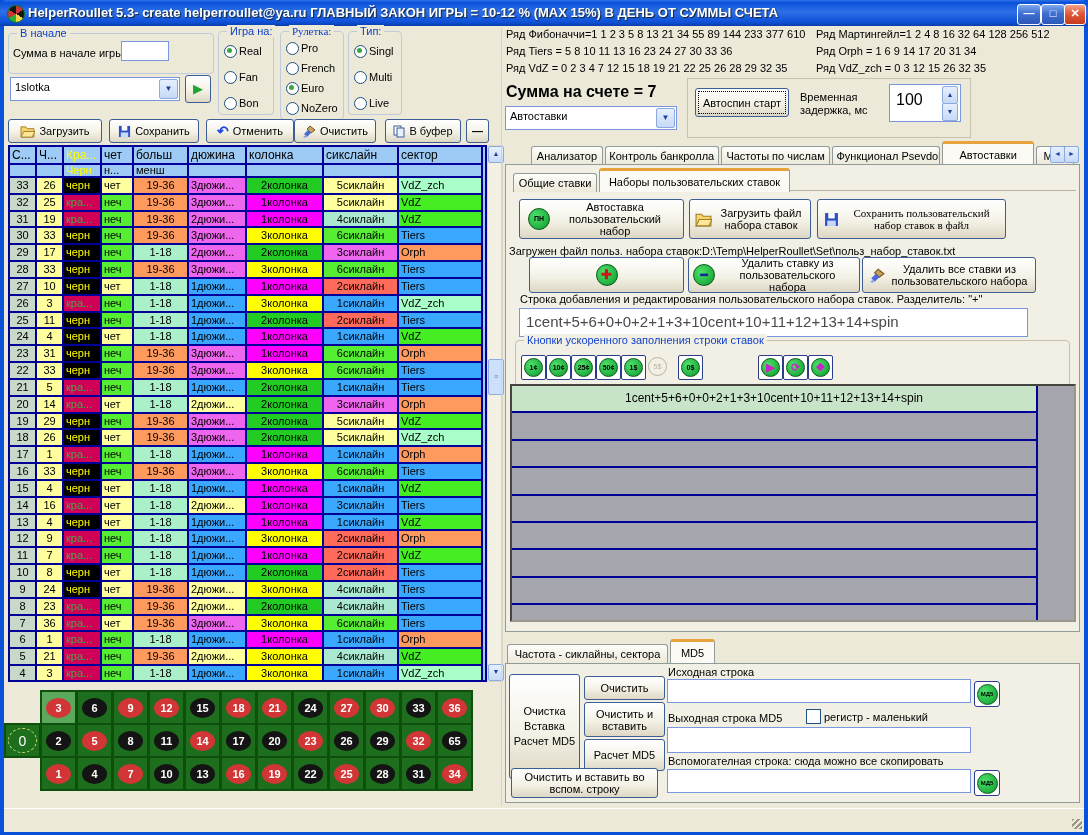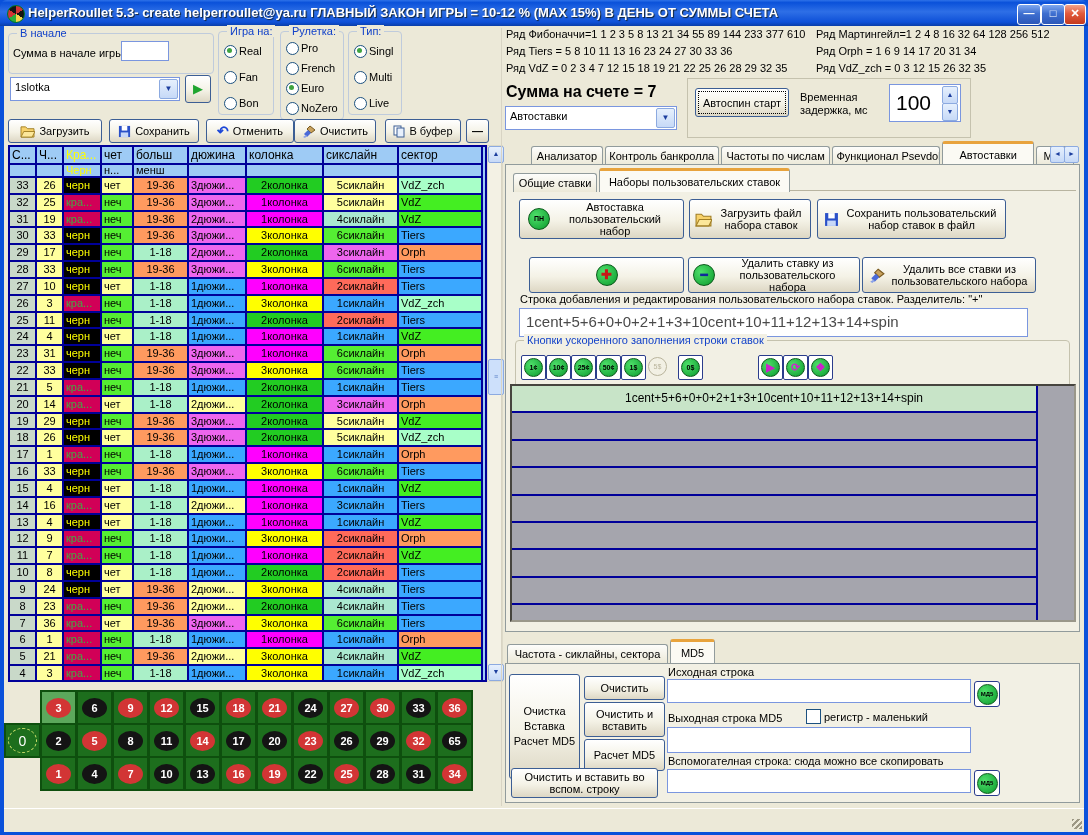--- a/index.html
+++ b/index.html
@@ -113,21 +113,21 @@
     <div class="abs" id="radio-groups">
           <div class="abs fieldset" style="left: 218px; top: 31px; width: 54px; height: 82px;">
             <div class="legend">Игра на:</div>
           </div>
           <div class="radio sel abs" style="left: 224px; top: 45px;"></div>
           <div class="abs rlabel" style="left: 239px; top: 45px;">Real</div>
           <div class="radio abs" style="left: 224px; top: 71px;"></div>
           <div class="abs rlabel" style="left: 239px; top: 71px;">Fan</div>
           <div class="radio abs" style="left: 224px; top: 97px;"></div>
           <div class="abs rlabel" style="left: 239px; top: 97px;">Bon</div>
-          <div class="abs fieldset" style="left: 280px; top: 31px; width: 62px; height: 87px;">
+          <div class="abs fieldset" style="left: 280px; top: 31px; width: 62px; height: 87px; font-family: Liberation Serif, serif;">
             <div class="legend">Рулетка:</div>
           </div>
           <div class="radio abs" style="left: 286px; top: 42px;"></div>
           <div class="abs rlabel" style="left: 301px; top: 42px;">Pro</div>
           <div class="radio abs" style="left: 286px; top: 62px;"></div>
           <div class="abs rlabel" style="left: 301px; top: 62px;">French</div>
           <div class="radio sel abs" style="left: 286px; top: 82px;"></div>
           <div class="abs rlabel" style="left: 301px; top: 82px;">Euro</div>
           <div class="radio abs" style="left: 286px; top: 102px;"></div>
           <div class="abs rlabel" style="left: 301px; top: 102px;">NoZero</div>
@@ -663,21 +663,21 @@
 
     <div class="abs" style="left:506px;top:83px;font-size:16px;font-weight:bold;">Сумма на счете = 7</div>
     <div class="abs combo" style="left:505px;top:106px;width:170px;height:22px;">
       <div class="val">Автоставки</div>
       <div class="drop">▼</div>
     </div>
     <div class="abs" style="left:687px;top:78px;width:282px;height:58px;border:1px solid #C5C2AE;">
       <div class="abs xpbtn" style="left:7px;top:9px;width:92px;height:27px;outline:1px dotted #000;outline-offset:-4px;">Автоспин старт</div>
       <div class="abs lbl" style="left:112px;top:12px;width:90px;white-space:normal;line-height:13px;">Временная задержка, мс</div>
       <div class="abs input" style="left:201px;top:5px;width:70px;height:36px;">
-        <div class="abs" style="left:6px;top:6px;font-size:21px;">100</div>
+        <div class="abs" style="left:6px;top:6px;font-size:16px;">100</div>
         <div class="abs sbarrow" style="left:52px;top:1px;height:16px;line-height:15px;">▲</div>
         <div class="abs sbarrow" style="left:52px;top:18px;height:16px;line-height:15px;">▼</div>
       </div>
     </div>
 
     <div class="abs tabrow" id="main-tabs" style="left:505px;top:141px;width:545px;height:24px;margin-left:26px;">
           <div class="xtab" style="width: 72px;">Анализатор</div>
           <div class="xtab" style="width: 114px;">Контроль банкролла</div>
           <div class="xtab" style="width: 110px;">Частоты по числам</div>
           <div class="xtab" style="width: 108px;">Функционал PsevdoMS</div>
@@ -704,22 +704,23 @@
             <path d="M1 13l3-6h12l-3 6z" fill="#FCE79A" stroke="#A07E24"></path>
           </svg>
       <span style="width:88px;">Загрузить файл набора ставок</span>
     </div>
     <div class="abs xpbtn" style="left:817px;top:199px;width:187px;height:38px;gap:5px;">
       <svg width="15" height="15" viewBox="0 0 14 14" style="flex:0 0 15px;">
             <rect x="1" y="1" width="12" height="12" fill="#2A50C8"></rect>
             <rect x="4" y="1" width="6" height="5" fill="#fff"></rect>
             <rect x="3" y="8" width="8" height="5" fill="#C8D8F8"></rect>
           </svg>
-      <span style="width:155px;">Сохранить пользовательский набор ставок в файл</span>
-    </div>
+      <span style="width:155px;font-family:Liberation Serif, serif;">Сохранить пользовательский набор ставок в файл</span>
+    </div>
+    <div class="abs lbl" style="left:509px;top:245px;">Загружен файл польз. набора ставок:D:\Temp\HelperRoullet\Set\польз_набор_ставок.txt</div>
 
     <div class="abs xpbtn" style="left:529px;top:257px;width:153px;height:34px;gap:5px;">
       <span class="gcirc" style="width:20px;height:20px;flex:0 0 20px;color:#C81818;font-size:13px;">✚</span>
     </div>
     <div class="abs xpbtn" style="left:688px;top:257px;width:170px;height:34px;gap:5px;">
       <span class="gcirc" style="width:20px;height:20px;flex:0 0 20px;color:#102A9A;font-size:12px;">━</span>
       <span style="width:135px;">Удалить ставку из пользовательского набора</span>
     </div>
     <div class="abs xpbtn" style="left:862px;top:257px;width:172px;height:34px;gap:5px;">
       <svg width="16" height="15" viewBox="0 0 14 13" style="flex:0 0 16px;">

